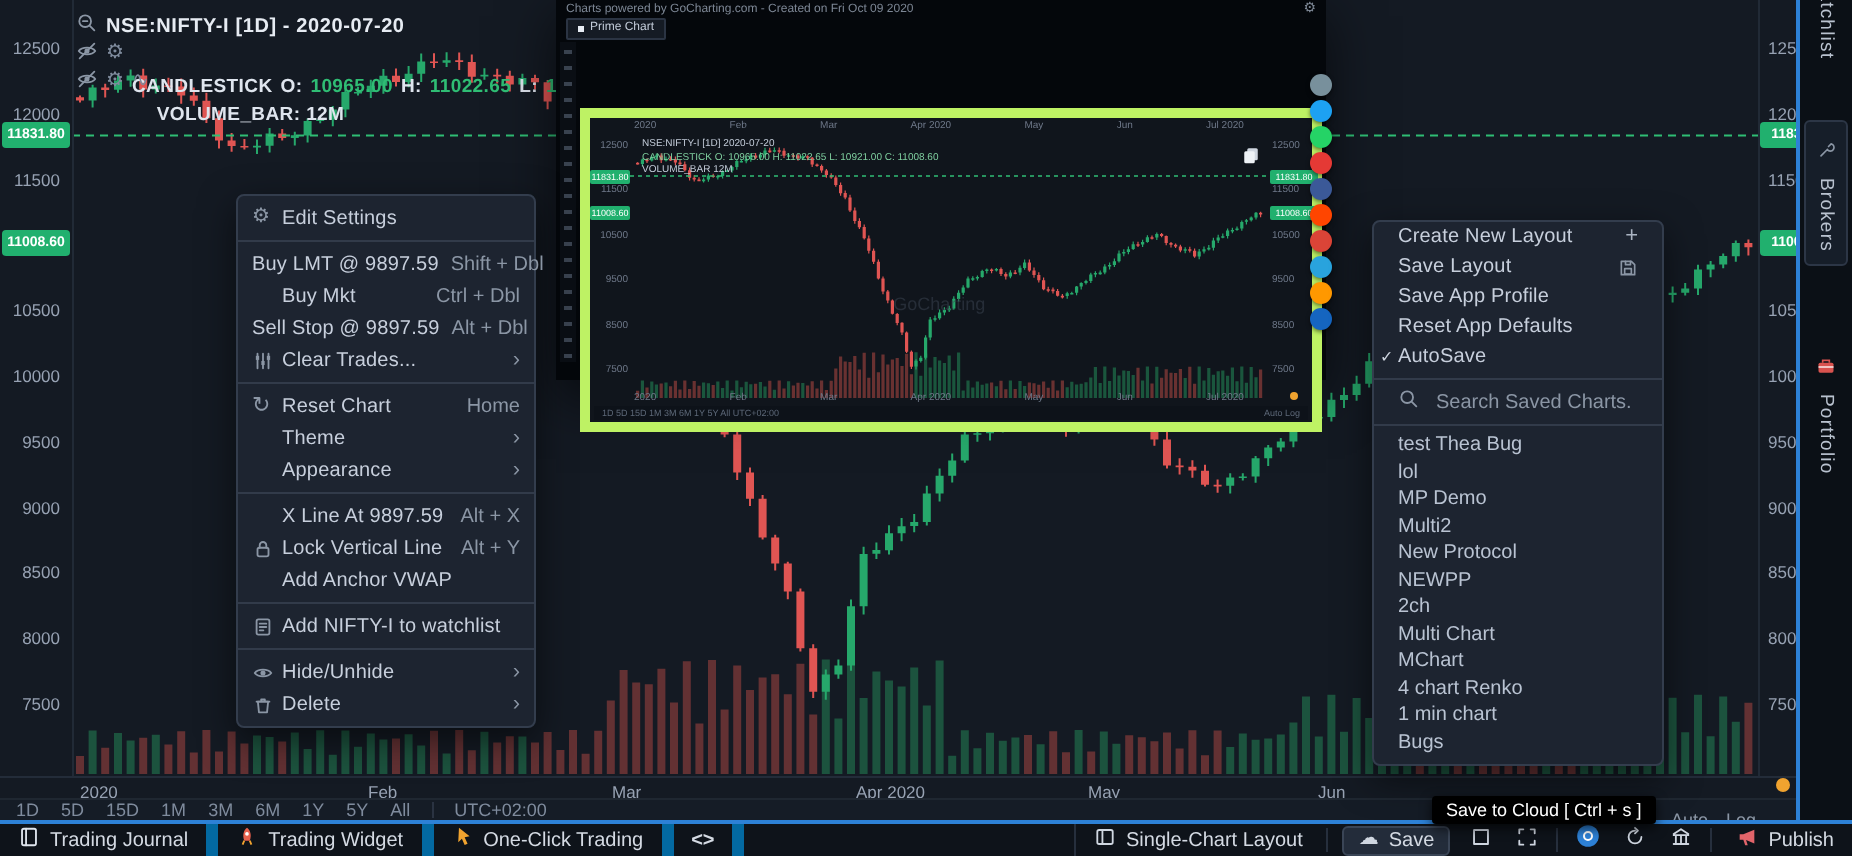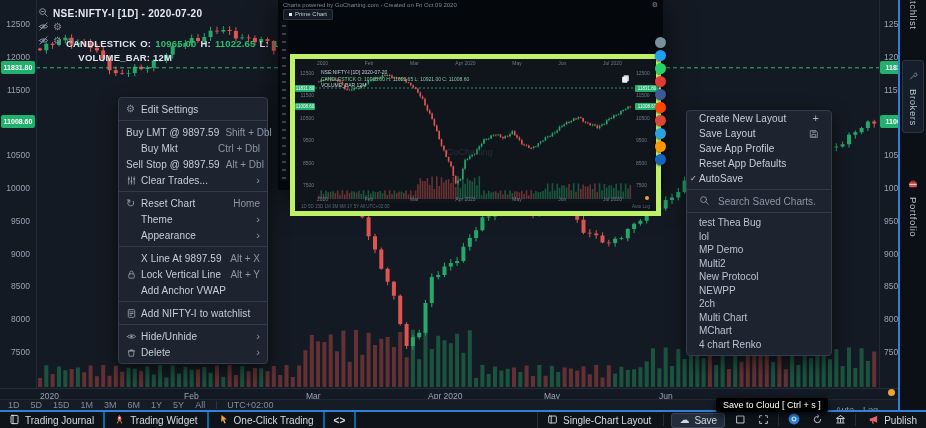--- a/index.html
+++ b/index.html
@@ -93,21 +93,21 @@
   
   #sidebar{position:absolute;left:900px;top:0;width:26px;height:412px;background:#0b1016;z-index:7;}
   .stab{width:20px;margin:0 auto;display:flex;flex-direction:column;align-items:center;gap:4px;cursor:pointer;color:#b9c2cf;}
   .stab .vtxt{writing-mode:vertical-rl;font-size:9.5px;letter-spacing:.6px;}
   #stab-brokers{margin-top:30px;background:#161e29;border:1px solid #2c3646;border-radius:3px;padding:6px 0;}
   #stab-watchlist{margin-top:-14px;}
   #stab-portfolio{margin-top:42px;}
   
   #bottom-bar{position:absolute;left:0;top:412px;width:926px;height:16px;background:#0e131a;z-index:50;
     display:flex;align-items:center;}
-  .bb-btn{display:flex;align-items:center;gap:5px;height:16px;padding:0 9px;border-right:2px solid #0369a1;
+  .bb-btn{display:flex;align-items:center;gap:5px;height:16px;padding:0 9px;border-right:6px solid #0369a1;
     font-size:10px;color:#d4dae3;cursor:pointer;white-space:nowrap;}
   .bb-btn .cic{font-size:10px;color:#cfd6e0;}
   #bb-right{margin-left:auto;display:flex;align-items:center;}
   .bb-ico{display:flex;align-items:center;padding:0 6px;height:16px;cursor:pointer;}
   .bb-sep{width:1px;height:12px;background:#262f3d;margin:0 3px;}
   #bb-save{background:#232c3a;border:1px solid #3a4556;border-radius:3px;height:13px;margin:0 4px;padding:0 7px;}
   
   #tooltip{position:absolute;left:716px;top:398px;background:#000;color:#fff;font-size:9px;
     padding:2px 7px;border-radius:2px;z-index:60;box-shadow:0 2px 6px rgba(0,0,0,.7);white-space:nowrap;}
   .cic{line-height:1;display:inline-block;}
@@ -394,20 +394,22 @@
         <div class="srow">test Thea Bug</div>
         <div class="srow">lol</div>
         <div class="srow">MP Demo</div>
         <div class="srow">Multi2</div>
         <div class="srow">New Protocol</div>
         <div class="srow">NEWPP</div>
         <div class="srow">2ch</div>
         <div class="srow">Multi Chart</div>
         <div class="srow">MChart</div>
         <div class="srow">4 chart Renko</div>
+        <div class="srow">1 min chart</div>
+        <div class="srow">Bugs</div>
       </div>
   </div>
 
   <div id="popup">
     <div id="pp-head">
       <span class="txt">Charts powered by GoCharting.com - Created on Fri Oct 09 2020</span>
       <span class="cic">⚙</span>
     </div>
     <div id="pp-tabs">
       <span class="pp-tab">

